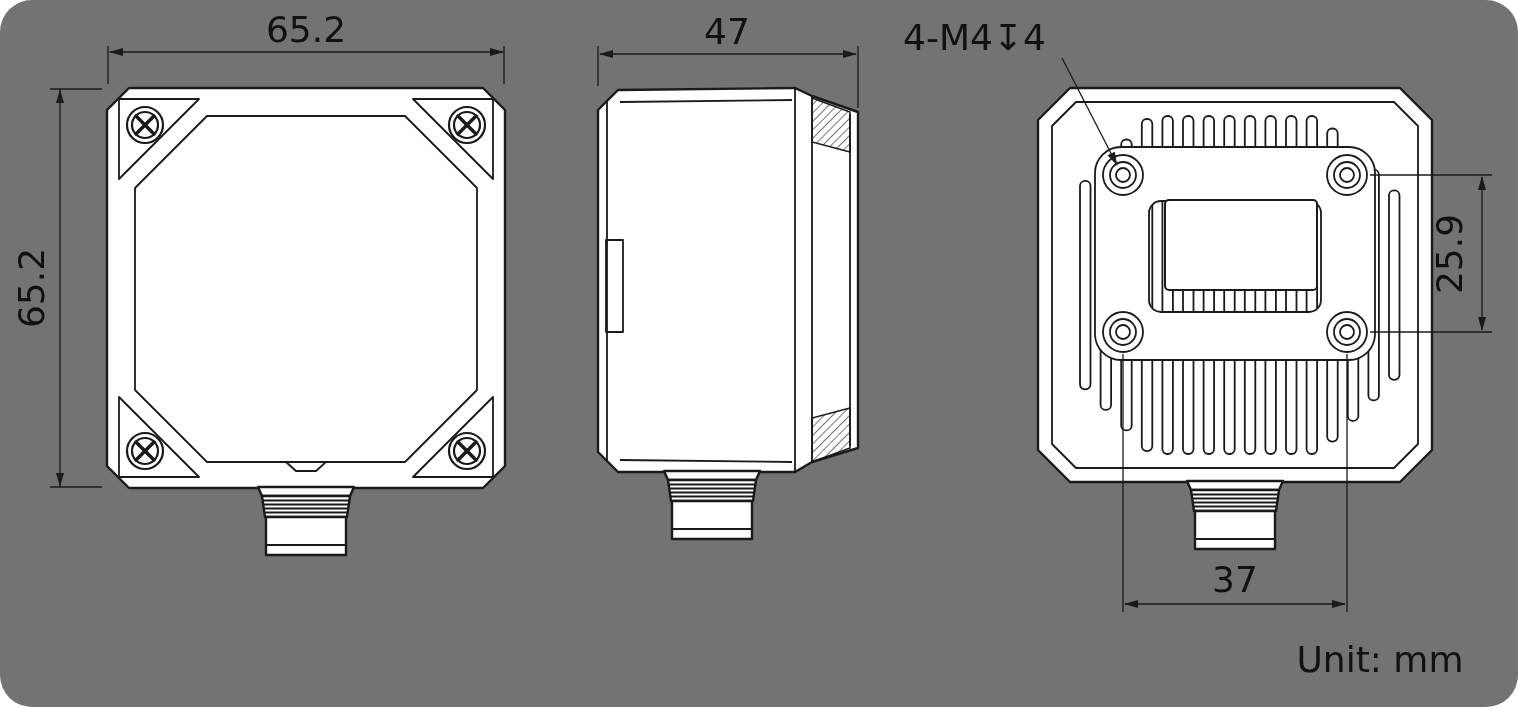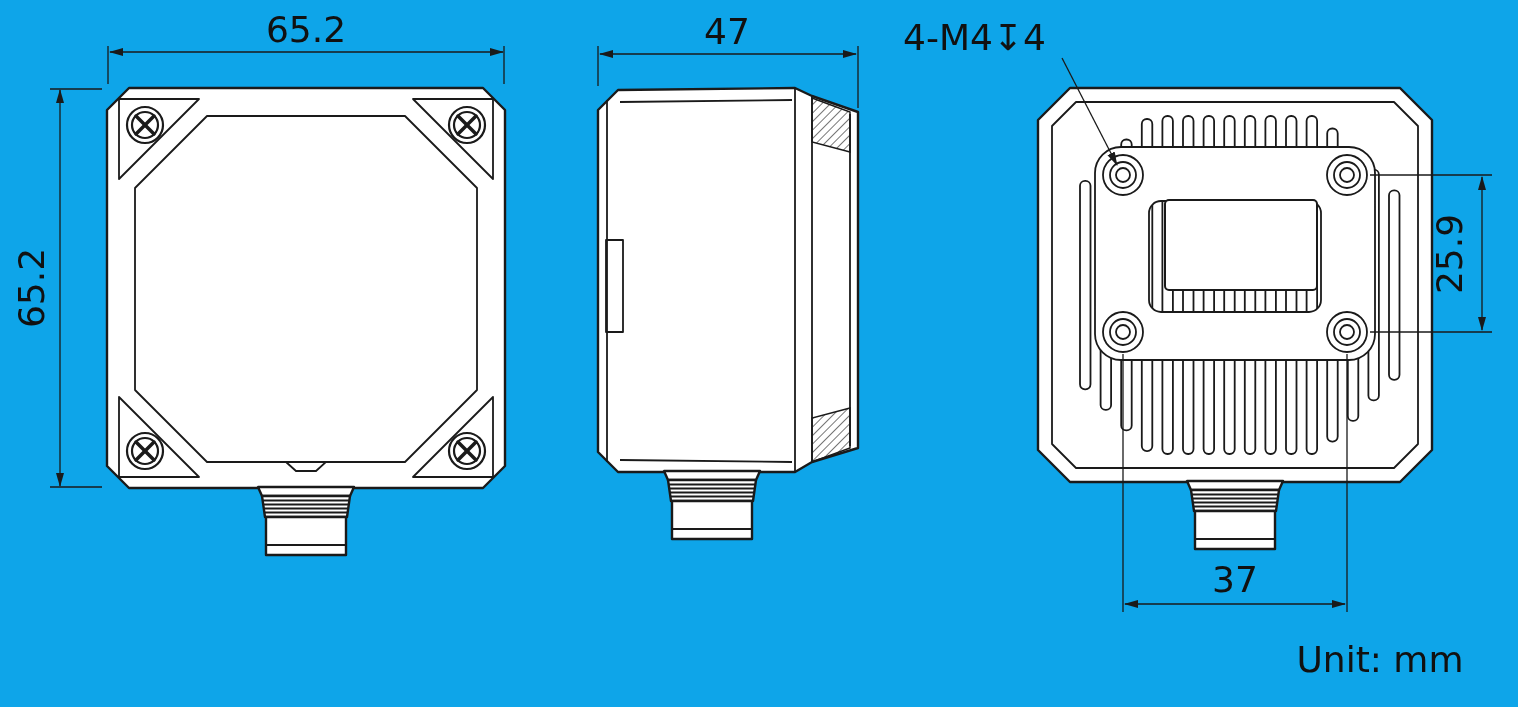--- a/index.html
+++ b/index.html
@@ -1,20 +1,21 @@
 <!DOCTYPE html>
 <html><head>
 <meta charset="utf-8">
 <style>
   html,body{margin:0;padding:0;background:#ffffff;}
   .canvas{
     position:relative;
     width:1518px;height:707px;
-    background:#0ea5e9;
+    background:#737373;
     font-family:"DejaVu Sans","Liberation Sans",sans-serif;
+    border-radius:32px;
   }
   svg{display:block;}
   .outline{fill:#ffffff;stroke:#1a1a1a;stroke-width:2.4;stroke-linejoin:round;}
   .inner-line{fill:none;stroke:#1a1a1a;stroke-width:1.8;stroke-linejoin:round;}
   .thin{fill:none;stroke:#1a1a1a;stroke-width:1.3;}
   .dim-line{fill:none;stroke:#1a1a1a;stroke-width:1.3;}
   .screw{fill:#ffffff;stroke:#1a1a1a;stroke-width:2.2;}
   .screw-cross{stroke:#1a1a1a;stroke-width:3.5;stroke-linecap:round;}
   .fin-group rect{fill:#ffffff;stroke:#1a1a1a;stroke-width:1.8;}
   .band{fill:#ffffff;stroke:#1a1a1a;stroke-width:1.8;fill-rule:evenodd;}

